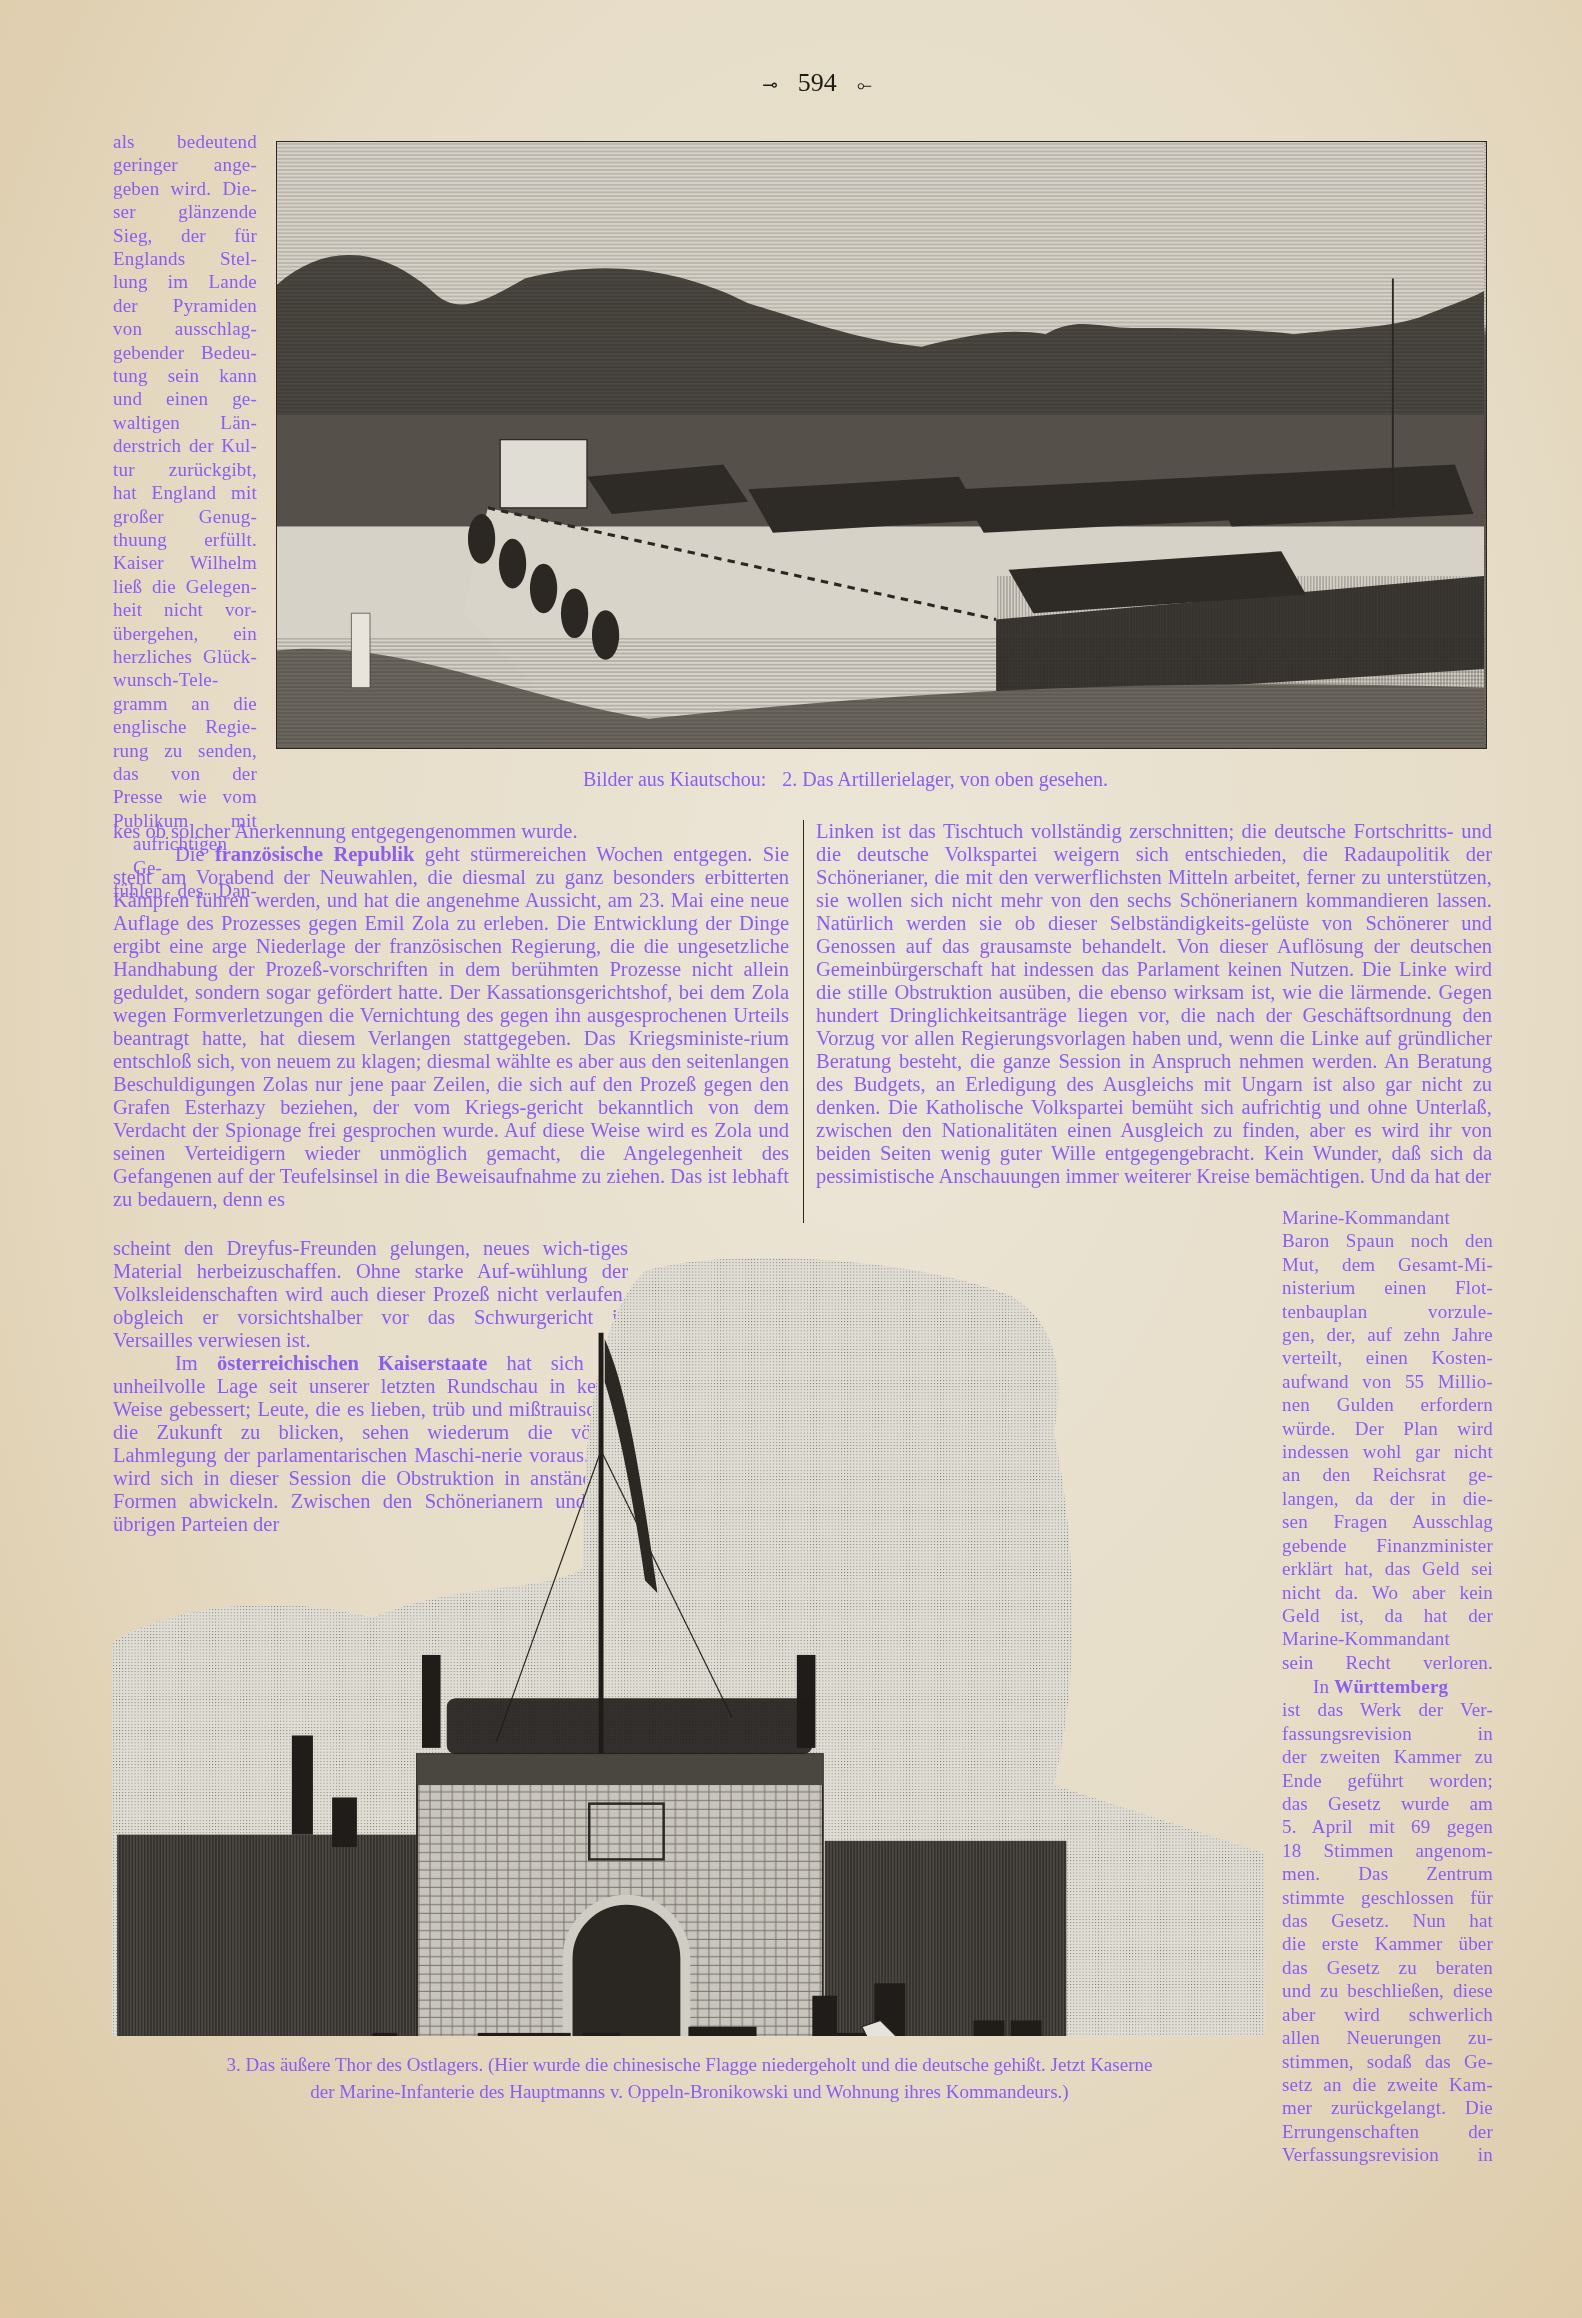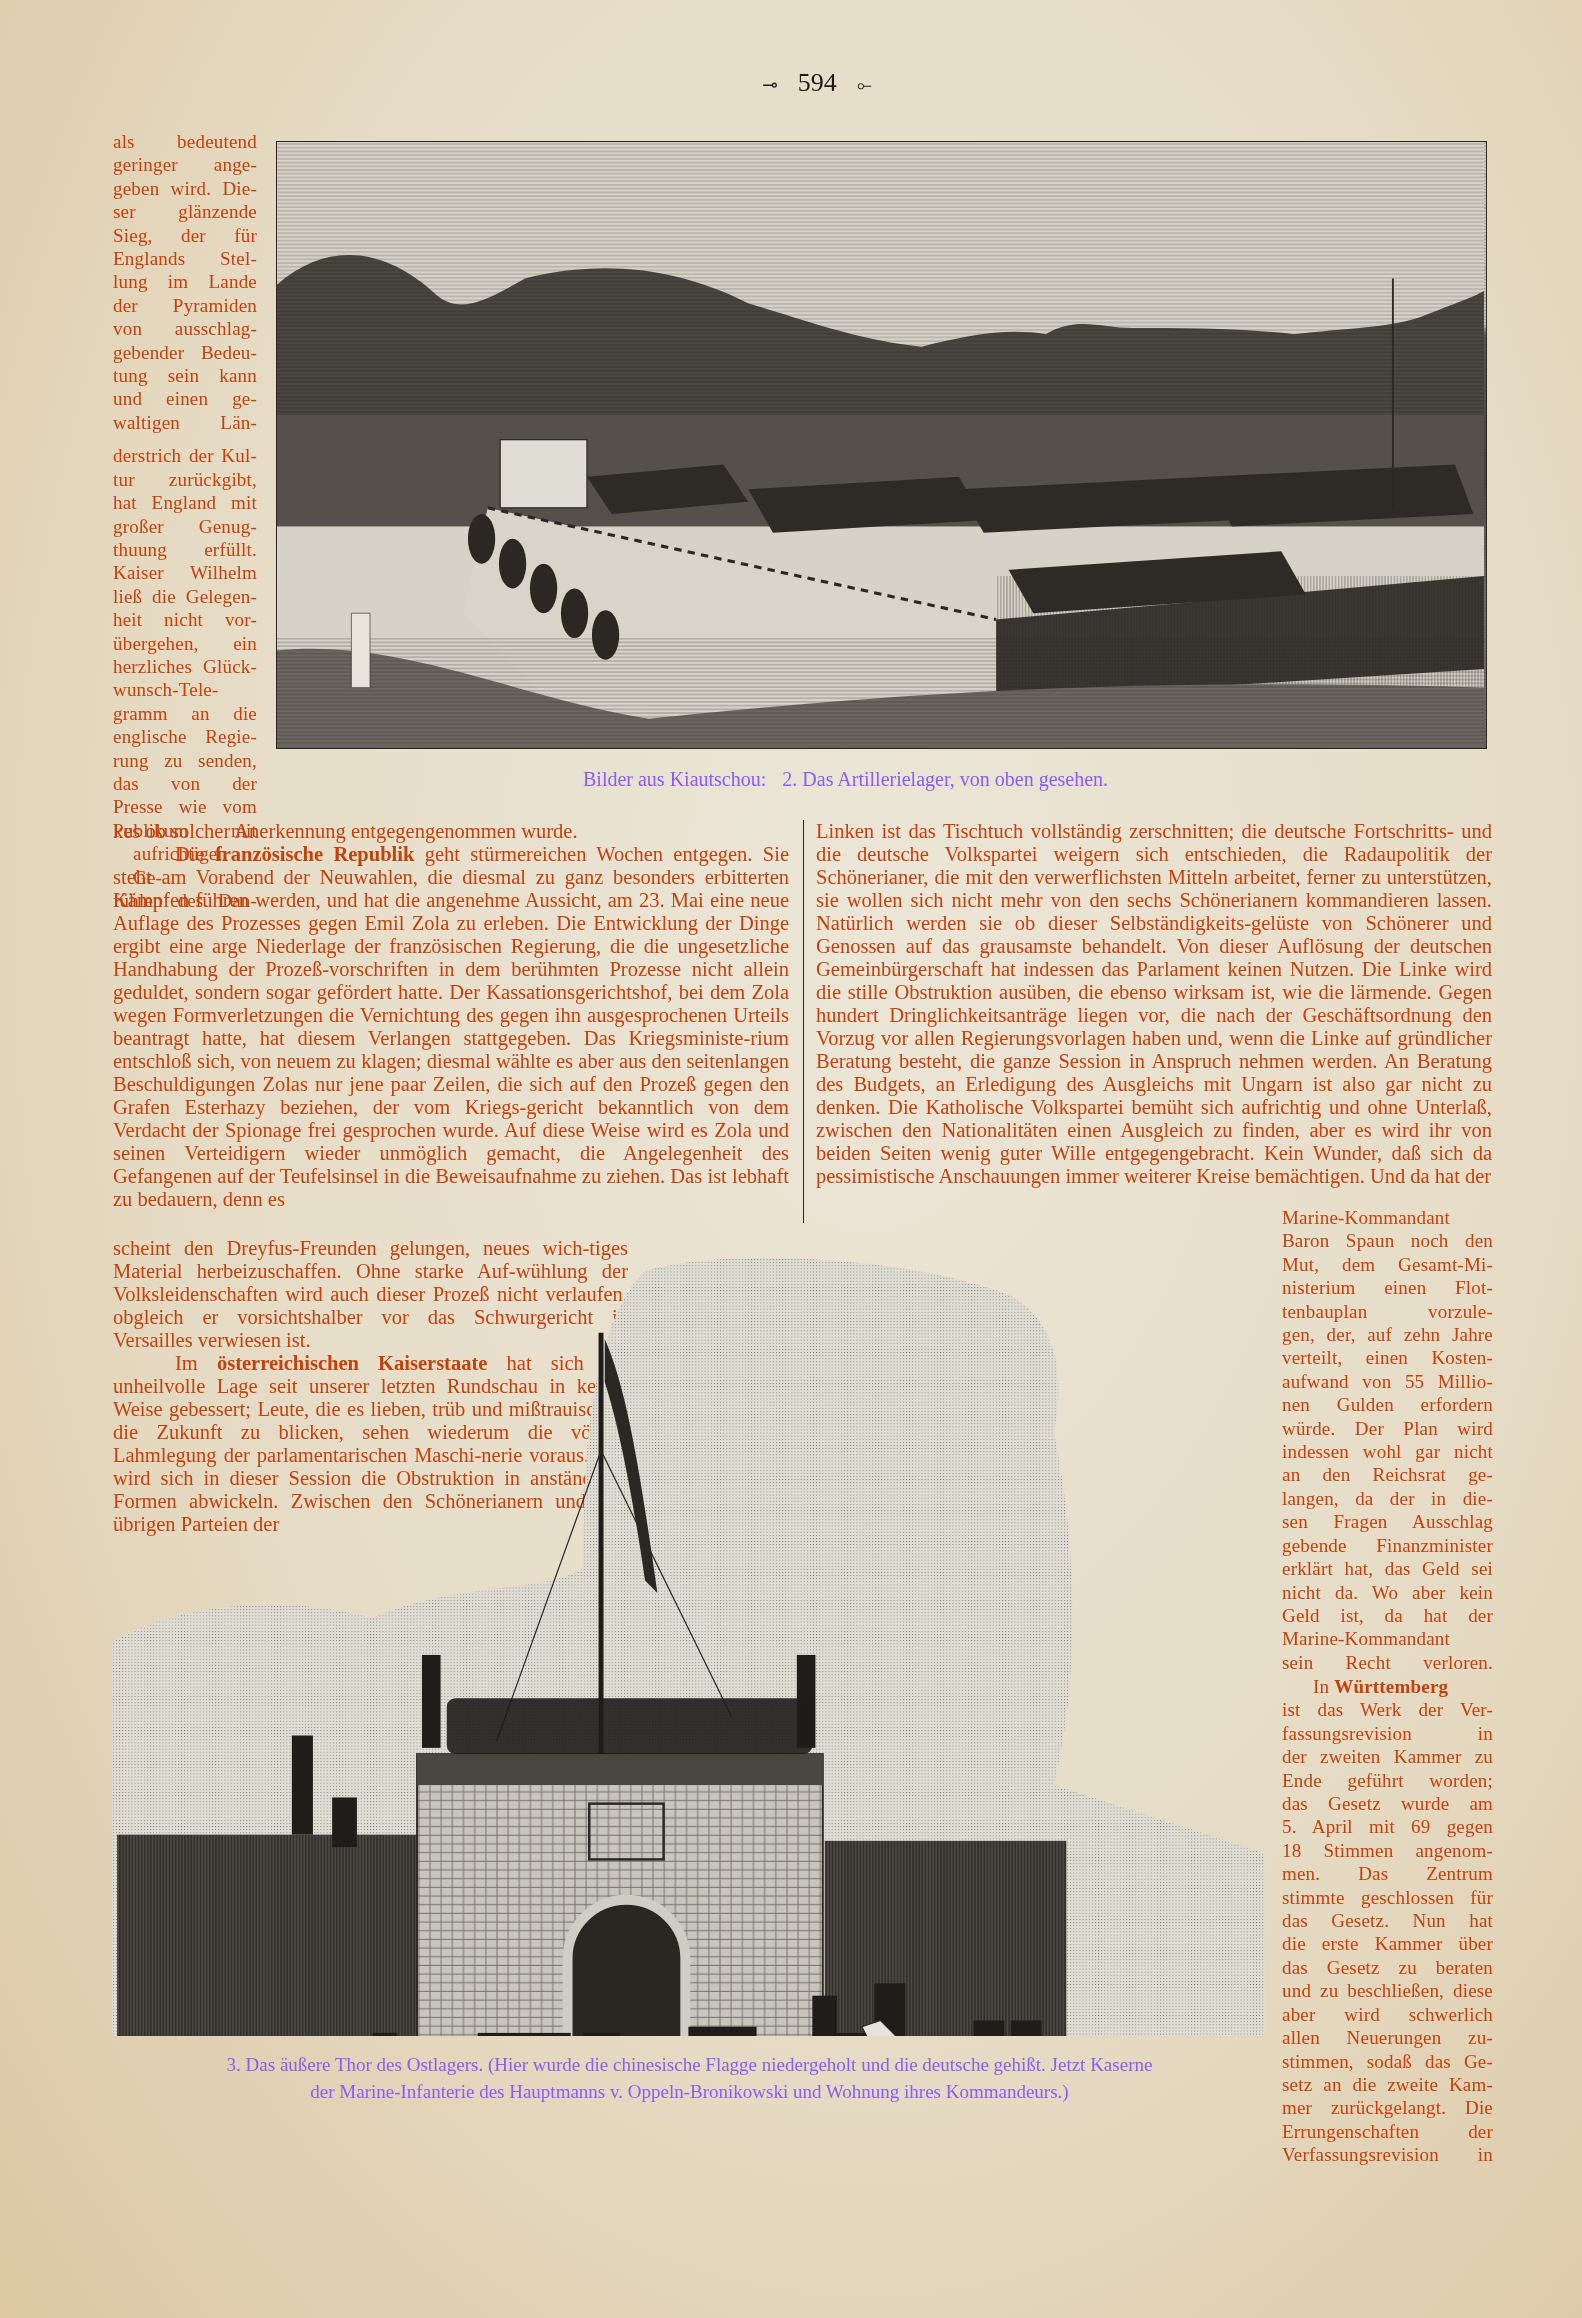--- a/index.html
+++ b/index.html
@@ -9,21 +9,21 @@
     font-family: "DejaVu Serif", serif; color: #1d1a16;
   }
   .abs { position: absolute; }
   .folio {
     left: 724px; top: 68px; width: 186px; text-align: center;
     font-size: 26px; font-family: "Liberation Serif", serif;
   }
   .folio .orn { font-size: 18.6px; vertical-align: middle; margin: 0 13.6px; }
   .text {
     font-family: "Liberation Serif", serif; font-size: 20.5px; line-height: 23px;
-    text-align: justify; color: #c2410c;
+    text-align: justify; color: #8b5cf6;
   }
   .text p { margin: 0; }
   .text .ind { text-indent: 62px; }
   .text b { font-weight: bold; }
   .narrow { font-size: 19px; line-height: 23.4px; letter-spacing: 0.2px; }
   .caption { font-family: "Liberation Serif", serif; font-size: 20px; color: #8b5cf6; }
   
   .plate1 {
     left: 276px; top: 141px; width: 1211px; height: 608px;
     border: 1.9px solid #2a2622; box-sizing: border-box; overflow: hidden;
@@ -53,21 +53,21 @@
     <div style="text-align: justify; text-align-last: justify;">ser glänzende</div>
     <div style="text-align: justify; text-align-last: justify;">Sieg, der für</div>
     <div style="text-align: justify; text-align-last: justify;">Englands Stel-</div>
     <div style="text-align: justify; text-align-last: justify;">lung im Lande</div>
     <div style="text-align: justify; text-align-last: justify;">der Pyramiden</div>
     <div style="text-align: justify; text-align-last: justify;">von ausschlag-</div>
     <div style="text-align: justify; text-align-last: justify;">gebender Bedeu-</div>
     <div style="text-align: justify; text-align-last: justify;">tung sein kann</div>
     <div style="text-align: justify; text-align-last: justify;">und einen ge-</div>
     <div style="text-align: justify; text-align-last: justify;">waltigen Län-</div>
-    <div style="text-align: justify; text-align-last: justify; margin-top: 10px;">derstrich der Kul-</div>
+    <div style="text-align: justify; text-align-last: justify;">derstrich der Kul-</div>
     <div style="text-align: justify; text-align-last: justify;">tur zurückgibt,</div>
     <div style="text-align: justify; text-align-last: justify;">hat England mit</div>
     <div style="text-align: justify; text-align-last: justify;">großer Genug-</div>
     <div style="text-align: justify; text-align-last: justify;">thuung erfüllt.</div>
     <div style="text-align: justify; text-align-last: justify;">Kaiser Wilhelm</div>
     <div style="text-align: justify; text-align-last: justify;">ließ die Gelegen-</div>
     <div style="text-align: justify; text-align-last: justify;">heit nicht vor-</div>
     <div style="text-align: justify; text-align-last: justify;">übergehen, ein</div>
     <div style="text-align: justify; text-align-last: justify;">herzliches Glück-</div>
     <div style="text-align: justify; text-align-last: justify;">wunsch-Tele-</div>

